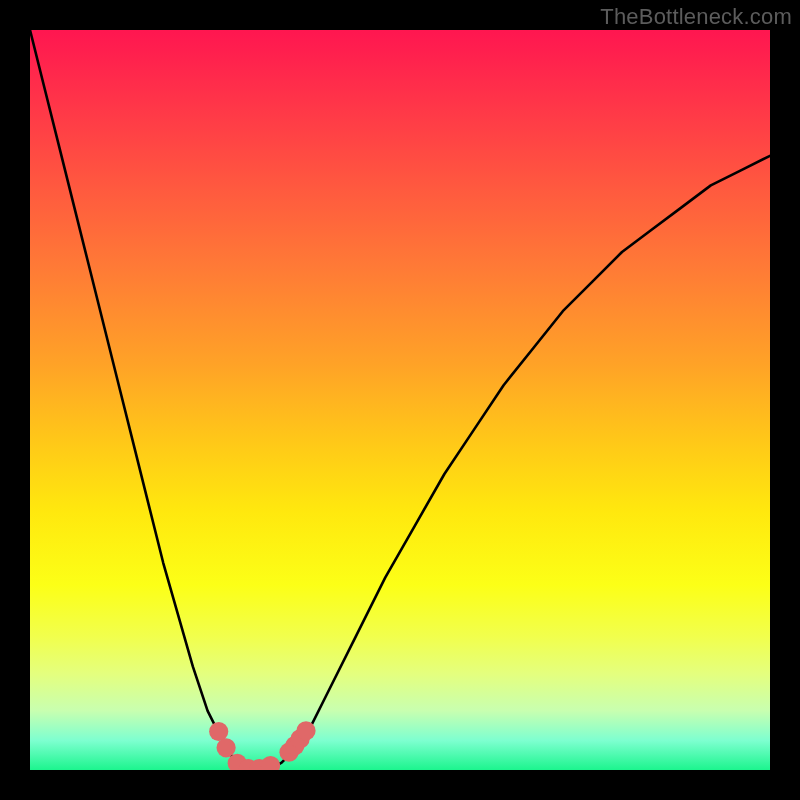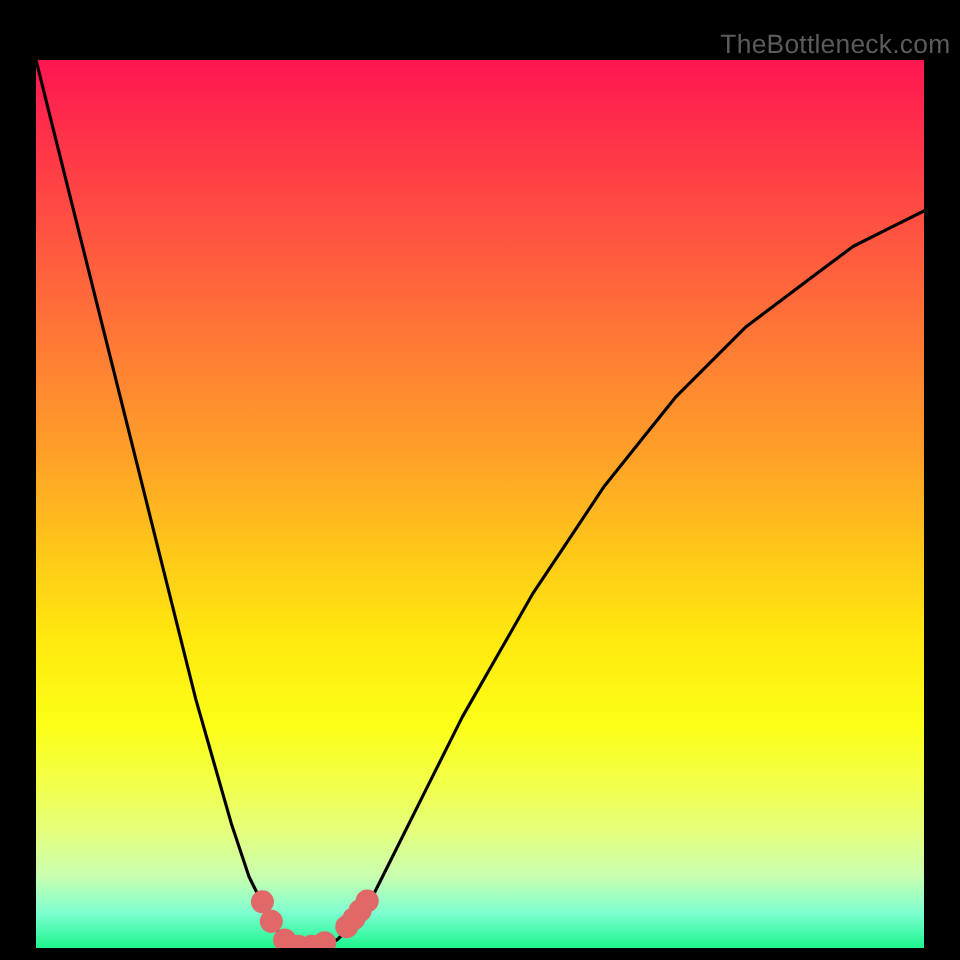--- a/index.html
+++ b/index.html
@@ -11,21 +11,20 @@
     font-family: Arial, Helvetica, sans-serif;
     overflow: hidden;
   }
   .frame {
     position: absolute;
     left: 0;
     top: 0;
     width: 800px;
     height: 588px;
     background: #000;
-    margin-top: 20px;
   }
   .plot {
     position: absolute;
     left: 30px;
     top: 30px;
     width: 740px;
     height: 740px;
     
     background: linear-gradient(to bottom,
       #ff1650 0%,

